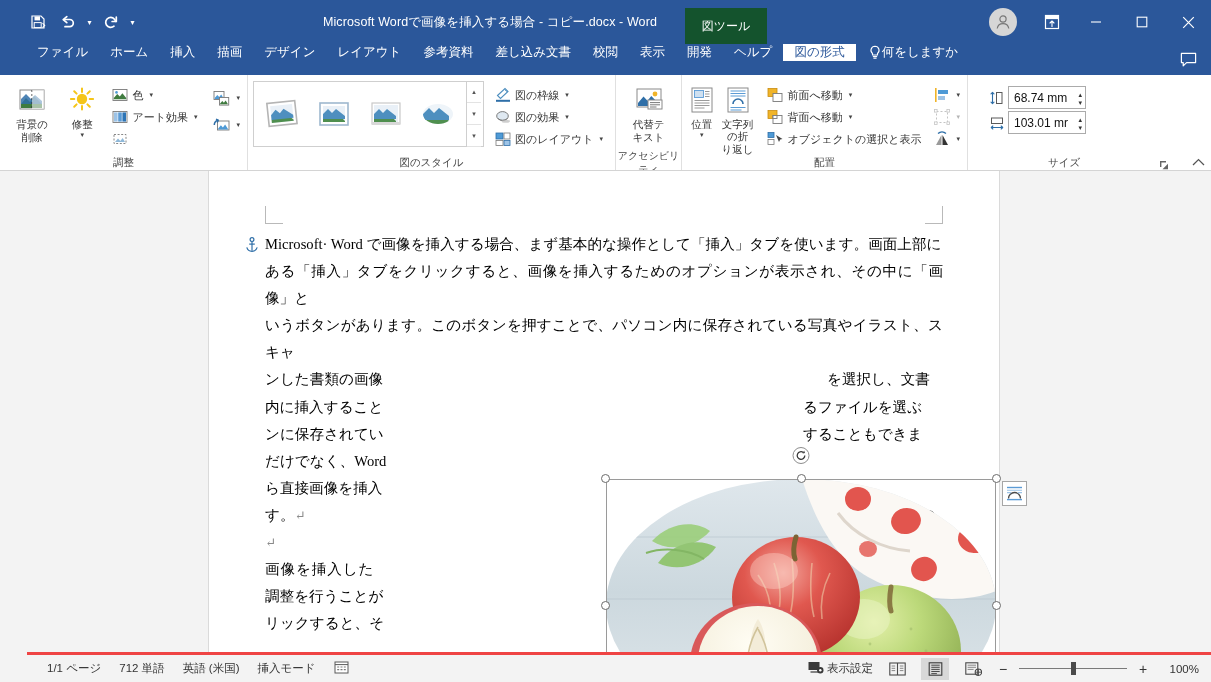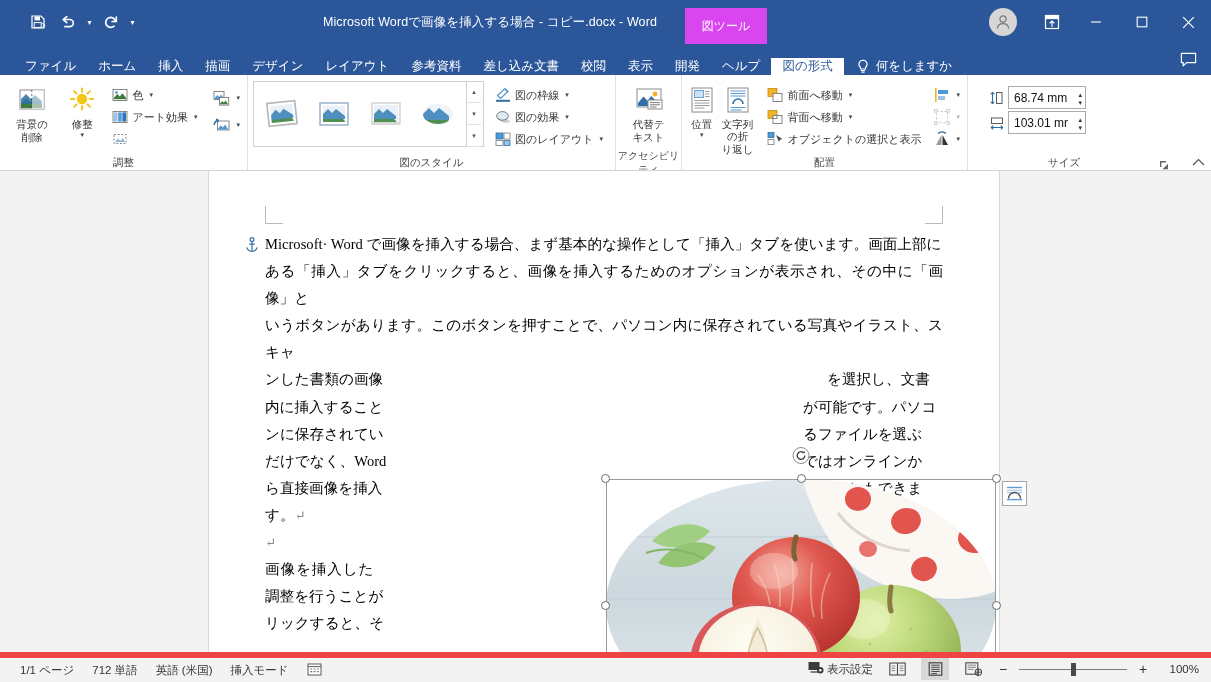--- a/index.html
+++ b/index.html
@@ -49,21 +49,21 @@
     letter-spacing: .1px;
     width: 980px;
   }
   .ctx-tab-label {
     position: absolute;
     left: 685px; top: 8px;
     width: 82px; height: 36px;
     display: flex; align-items: center; justify-content: center;
     font-size: 12px;
     color: #ffffff;
-    background: #d946ef;
+    background: #14532d;
   }
   .win-right {
     position: absolute; right: 0; top: 0;
     height: 44px;
     display: flex; align-items: center;
   }
   .avatar {
     width: 28px; height: 28px; border-radius: 50%;
     background: #d6d6d6;
     margin-right: 14px;
@@ -79,38 +79,39 @@
     width: 46px; height: 44px;
     display: flex; align-items: center; justify-content: center;
     color: #ffffff;
   }
 
   
   .tabbar {
     height: 31px;
     flex: 0 0 31px;
     background: #2b579a;
-    display: flex; align-items: flex-end;
+    display: flex; align-items: flex-start;
     position: relative;
     color: #fff;
+    padding-left: 12px;
   }
   .tab {
     padding: 0 11px;
     display: flex; align-items: center;
     font-size: 12.5px;
     color: #ffffff;
     white-space: nowrap;
   }
   .tab:first-child { margin-left: 14px; }
   .tab.active {
     background: #ffffff;
     color: #2b579a;
   }
   .tellme {
-    display: flex; align-items: center; gap: 6px;
+    display: flex; align-items: center; 
     font-size: 12.5px; color: #ffffff;
     margin-left: 12px;
   }
   .tellme .bulb { display:flex; align-items:center; }
   .comments-btn {
     position: absolute; right: 14px; top: 0; height: 31px;
     display: flex; align-items: center; color: #fff;
   }
 
   
@@ -298,25 +299,26 @@
     background: #ffffff;
     border: 1px solid #a6a6a6;
     display: flex; align-items: center; justify-content: center;
   }
 
   
   .statusbar {
     flex: 0 0 30px;
     height: 30px;
     background: #f3f3f3;
-    border-top: 6px solid #ef4444;
-    display: flex; 
+    border-top: 3px solid #ef4444;
+    display: flex; align-items: center;
     font-size: 11.5px;
     color: #333;
     position: relative;
+    margin-left: 27px;
   }
   .sb-left { display: flex; align-items: center; gap: 18px; margin-left: 20px; }
   .sb-right { position: absolute; right: 12px; display: flex; align-items: center; gap: 10px; }
   .viewbtn {
     width: 28px; height: 22px;
     display: flex; align-items: center; justify-content: center;
     color: #444;
   }
   .viewbtn.active { background: #d8d8d8; }
   .zoomtrack {
@@ -816,23 +818,21 @@
             </div>
             <div><span class="pilcrow">↵</span></div>
             <div style="letter-spacing:.06em;">画像を挿入した</div>
             <div>調整を行うことが</div>
             <div>リックすると、そ</div>
           </div>
           <div style="width:140px;">
             <div style="padding-left:24px;">
               <span>を選択し、文書</span>
             </div>
-            <div>が可能です。パソコ</div>
             <div>るファイルを選ぶ</div>
-            <div>ではオンラインか</div>
             <div>することもできま</div>
             <div>&nbsp;</div>
             <div>&nbsp;</div>
             <div>後、サイズや位置の</div>
             <div>できます。画像をク</div>
             <div>の周りに小さな丸</div>
             <div>され、これをドラッ</div>
           </div>
         </div>
 

